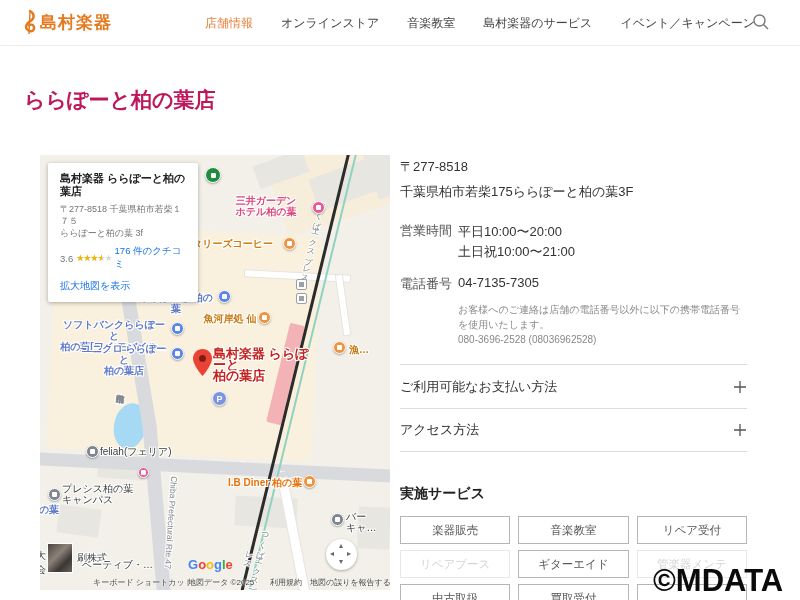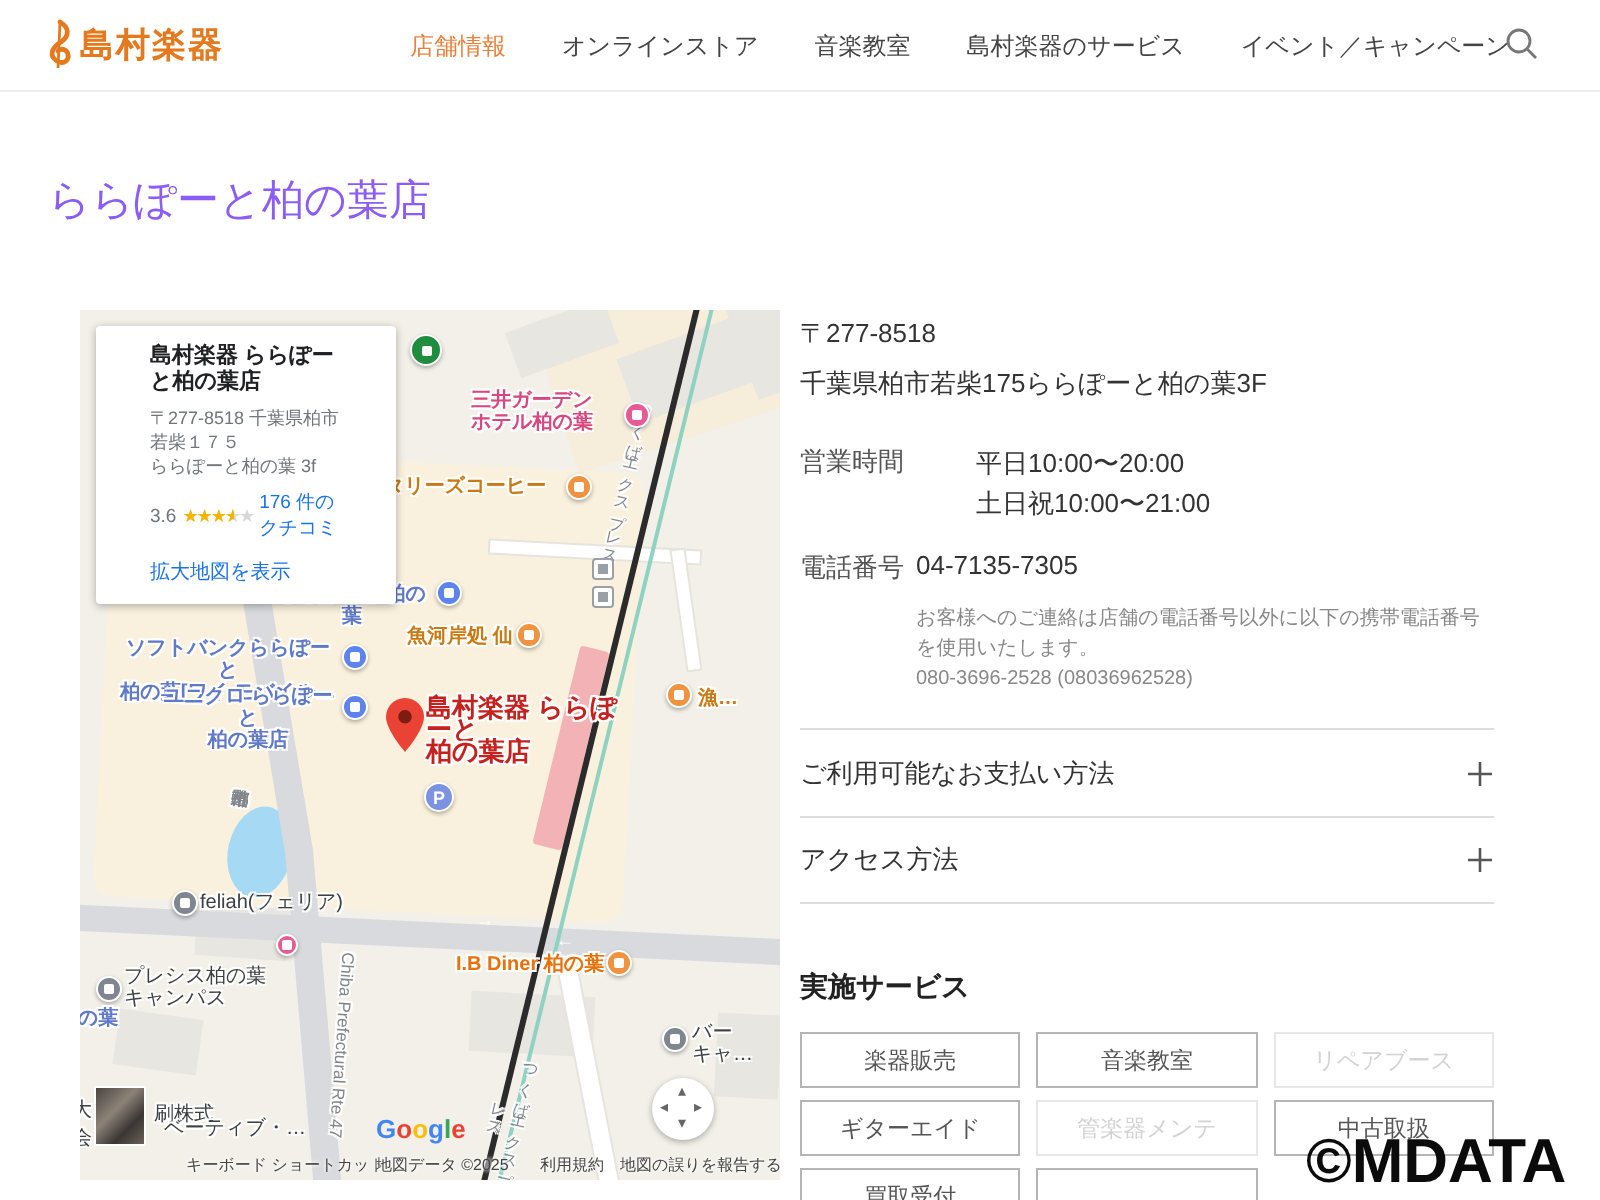--- a/index.html
+++ b/index.html
@@ -10,21 +10,21 @@
   .header { position:absolute; left:0; top:0; width:800px; height:46px; background:#fff;
     border-bottom:1px solid #ededed; z-index:50; }
   .logo { position:absolute; left:22px; top:9px; display:flex; align-items:center; gap:3px; }
   .logo-text { color:#e5791e; font-weight:bold; font-size:17px; letter-spacing:1px; }
   .nav { position:absolute; left:205px; top:0; height:46px; display:flex; align-items:center; gap:28px; font-size:12px; color:#444; }
   .nav-item { cursor:pointer; white-space:nowrap; }
   .nav-item.active { color:#e8813c; }
   .search-btn { position:absolute; right:30px; top:13px; cursor:pointer; }
 
   
-  .page-title { position:absolute; left:24px; top:86px; font-size:21px; font-weight:normal; color:#8b5cf6; }
+  .page-title { position:absolute; left:24px; top:86px; font-size:21px; font-weight:bold; color:#be185d; }
 
   
   .map { position:absolute; left:40px; top:155px; width:350px; height:435px; overflow:hidden;
     background:#f2f0e9; font-size:10px; }
   .zone { position:absolute; }
   .z-commercial { left:12px; top:75px; width:265px; height:225px; background:#f9f1dd; border-radius:10px; transform:rotate(3deg); }
   .z-commercial2 { left:235px; top:-10px; width:120px; height:75px; background:#f6edda; transform:rotate(-18deg); }
   .bld { position:absolute; background:#e8e6e0; }
   .water { position:absolute; left:74px; top:248px; width:32px; height:46px; background:#a6d9f3; border-radius:50%; transform:rotate(12deg); }
   .road { position:absolute; background:#d8dadd; }
@@ -40,21 +40,21 @@
   .c-red { color:#c5221f; } .c-dark { color:#3c4043; font-weight:normal; } .c-road { color:#80868b; font-weight:normal; }
   .poi-ico { position:absolute; border-radius:50%; border:1.5px solid #fff; box-shadow:0 1px 2px rgba(0,0,0,.3); cursor:pointer; }
   .ico-13 { width:13px; height:13px; }
   .ico-dot::after { content:""; position:absolute; left:50%; top:50%; width:5px; height:5px; margin:-2.5px 0 0 -2.5px; background:#fff; border-radius:1px; }
   .gray-pin { background:#7f8691; width:13px; height:13px; }
   .vtext { writing-mode:vertical-rl; text-orientation:mixed; }
   .sq-ico { position:absolute; width:11px; height:11px; background:#fff; border:1px solid #9aa0a6; border-radius:2px; }
   .sq-ico::after { content:""; position:absolute; left:2px; top:2px; width:5px; height:5px; background:#9aa0a6; }
 
   .map-card { position:absolute; left:8px; top:8px; width:150px; background:#fff; border-radius:2px;
-    box-shadow:0 1px 4px rgba(0,0,0,.3); padding:9px 27px; z-index:20; }
+    box-shadow:0 1px 4px rgba(0,0,0,.3); padding:9px 12px; z-index:20; }
   .map-card-title { font-size:11px; font-weight:bold; color:#202124; line-height:13px; }
   .map-card-addr { font-size:9px; color:#70757a; line-height:12px; margin-top:5px; }
   .map-card-rating { margin-top:6px; font-size:9.5px; color:#70757a; display:flex; align-items:center; gap:3px; }
   .stars { position:relative; font-size:9px; color:#d8d8d8; letter-spacing:-1px; }
   .stars .fill { position:absolute; left:0; top:0; overflow:hidden; width:72%; color:#f4b400; white-space:nowrap; }
   .blue-link { color:#1a73e8; cursor:pointer; }
   .map-card-enlarge { margin-top:8px; font-size:10px; }
 
   .thumb { position:absolute; left:7px; top:388px; width:26px; height:30px; border:1px solid #fff;
     background:linear-gradient(135deg,#4a4440 0%,#8c8278 40%,#3a3633 70%,#6b6259 100%); z-index:15; }
@@ -65,21 +65,21 @@
   .attrib span { position:absolute; white-space:nowrap; cursor:pointer; }
   .pan-ctl { position:absolute; left:286px; top:384px; width:31px; height:31px; background:#fff; border-radius:50%;
     box-shadow:0 1px 3px rgba(0,0,0,.3); z-index:16; cursor:pointer; color:#666; }
   .pan-ctl span { position:absolute; font-size:8px; line-height:8px; }
 
   
   .info { position:absolute; left:400px; top:158px; width:347px; font-size:13px; color:#333; }
   .info-addr { margin-top:7px; }
   .row { display:flex; margin-top:0; }
   .row-label { width:58px; color:#555; flex:none; }
-  .hours { margin-top:21px;gap:30px; }
+  .hours { margin-top:21px; }
   .hours .vals div { line-height:20px; }
   .phone-row { margin-top:13px; }
   .phone-note { margin-left:58px; margin-top:9px; font-size:10px; color:#888; line-height:15px; }
   .accordion { margin-top:17px; }
   .acc-row { display:flex; align-items:center; justify-content:space-between; height:44px;
     border-top:1px solid #ddd; cursor:pointer; }
   .accordion .acc-row:last-child { border-bottom:1px solid #ddd; }
   .services-title { margin-top:33px; font-size:14px; font-weight:bold; color:#222; }
   .svc-grid { margin-top:13px; display:grid; grid-template-columns:1fr 1fr 1fr; gap:6px 8px; }
   .svc-btn { height:28px; border:1px solid #b5b5b5; background:#fff; font-size:11.5px; color:#555;
@@ -266,20 +266,21 @@
       <svg width="14" height="14" viewBox="0 0 14 14">
           <path d="M7 1v12M1 7h12" stroke="#555" stroke-width="1.3"></path>
         </svg>
     </div>
   </div>
 
   <div class="services-title">実施サービス</div>
   <div class="svc-grid">
     <button class="svc-btn">楽器販売</button>
     <button class="svc-btn">音楽教室</button>
+    <button class="svc-btn">リペア受付</button>
     <button class="svc-btn disabled">リペアブース</button>
     <button class="svc-btn">ギターエイド</button>
     <button class="svc-btn disabled">管楽器メンテ</button>
     <button class="svc-btn">中古取扱</button>
     <button class="svc-btn">買取受付</button>
     <button class="svc-btn"></button>
   </div>
 </div>
 
 <div class="watermark">©MDATA</div>

